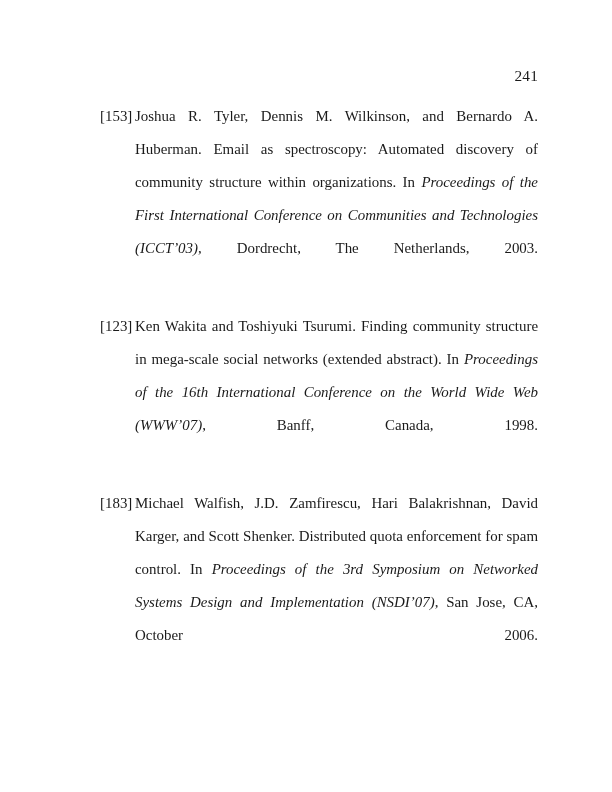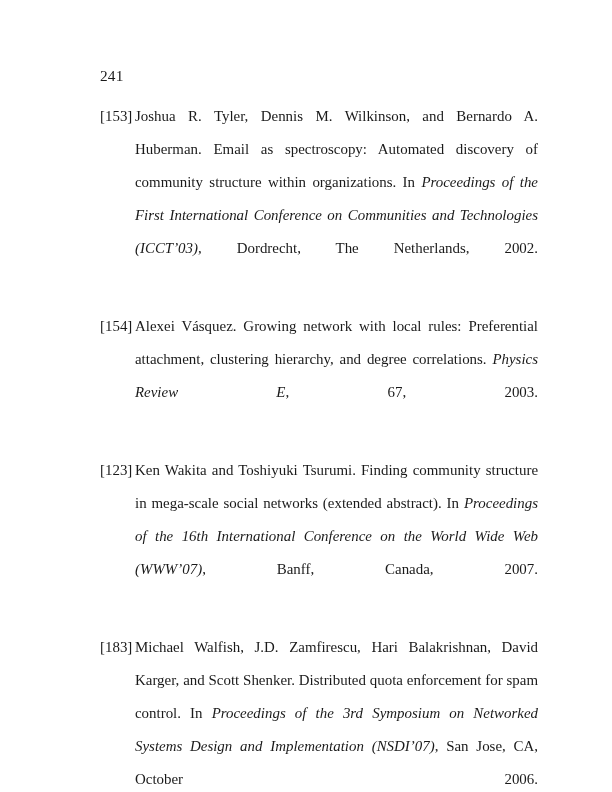--- a/index.html
+++ b/index.html
@@ -21,21 +21,21 @@
     height: 792px;
     box-sizing: border-box;
   }
 
   
   .folio {
     position: absolute;
     top: 68px;
     left: 100px;
     width: 438px;
-    text-align: left;
+    text-align: right;
     font-size: 11.5pt;
     line-height: 1;
     letter-spacing: .2px;
   }
 
   
   .biblio {
     position: absolute;
     top: 100px;
     left: 100px;
@@ -87,29 +87,25 @@
 </head>
 <body>
 
 <div class="page">
 
   <div class="folio">241</div>
 
   <div class="biblio">
       <div class="bib-entry">
         <span class="bib-label">[153]</span>
-        <span class="bib-text"><span>Joshua R. Tyler, Dennis M. Wilkinson, and Bernardo A. Huberman.  Email as spectroscopy: Automated discovery of community structure within organizations. In </span><i>Proceedings of the First International Conference on Communities and Technologies (ICCT’03)</i><span>, Dordrecht, The Netherlands, 2002.</span></span>
-      </div>
-      <div class="bib-entry">
-        <span class="bib-label">[154]</span>
-        <span class="bib-text"><span>Alexei Vásquez.  Growing network with local rules:  Preferential attachment, clustering hierarchy, and degree correlations. </span><i>Physics Review E</i><span>, 67, 2003.</span></span>
+        <span class="bib-text"><span>Joshua R. Tyler, Dennis M. Wilkinson, and Bernardo A. Huberman.  Email as spectroscopy: Automated discovery of community structure within organizations. In </span><i>Proceedings of the First International Conference on Communities and Technologies (ICCT’03)</i><span>, Dordrecht, The Netherlands, 2003.</span></span>
       </div>
       <div class="bib-entry">
         <span class="bib-label">[123]</span>
-        <span class="bib-text"><span>Ken Wakita and Toshiyuki Tsurumi.  Finding community structure in mega-scale social networks (extended abstract).  In </span><i>Proceedings of the 16th International Conference on the World Wide Web (WWW’07)</i><span>, Banff, Canada, 2007.</span></span>
+        <span class="bib-text"><span>Ken Wakita and Toshiyuki Tsurumi.  Finding community structure in mega-scale social networks (extended abstract).  In </span><i>Proceedings of the 16th International Conference on the World Wide Web (WWW’07)</i><span>, Banff, Canada, 1998.</span></span>
       </div>
       <div class="bib-entry">
         <span class="bib-label">[183]</span>
         <span class="bib-text"><span>Michael Walfish, J.D. Zamfirescu, Hari Balakrishnan, David Karger, and Scott Shenker. Distributed quota enforcement for spam control. In </span><i>Proceedings of the 3rd Symposium on Networked Systems Design and Implementation (NSDI’07)</i><span>, San Jose, CA, October 2006.</span></span>
       </div>
     </div>
 
 </div>
 
 </body></html>

